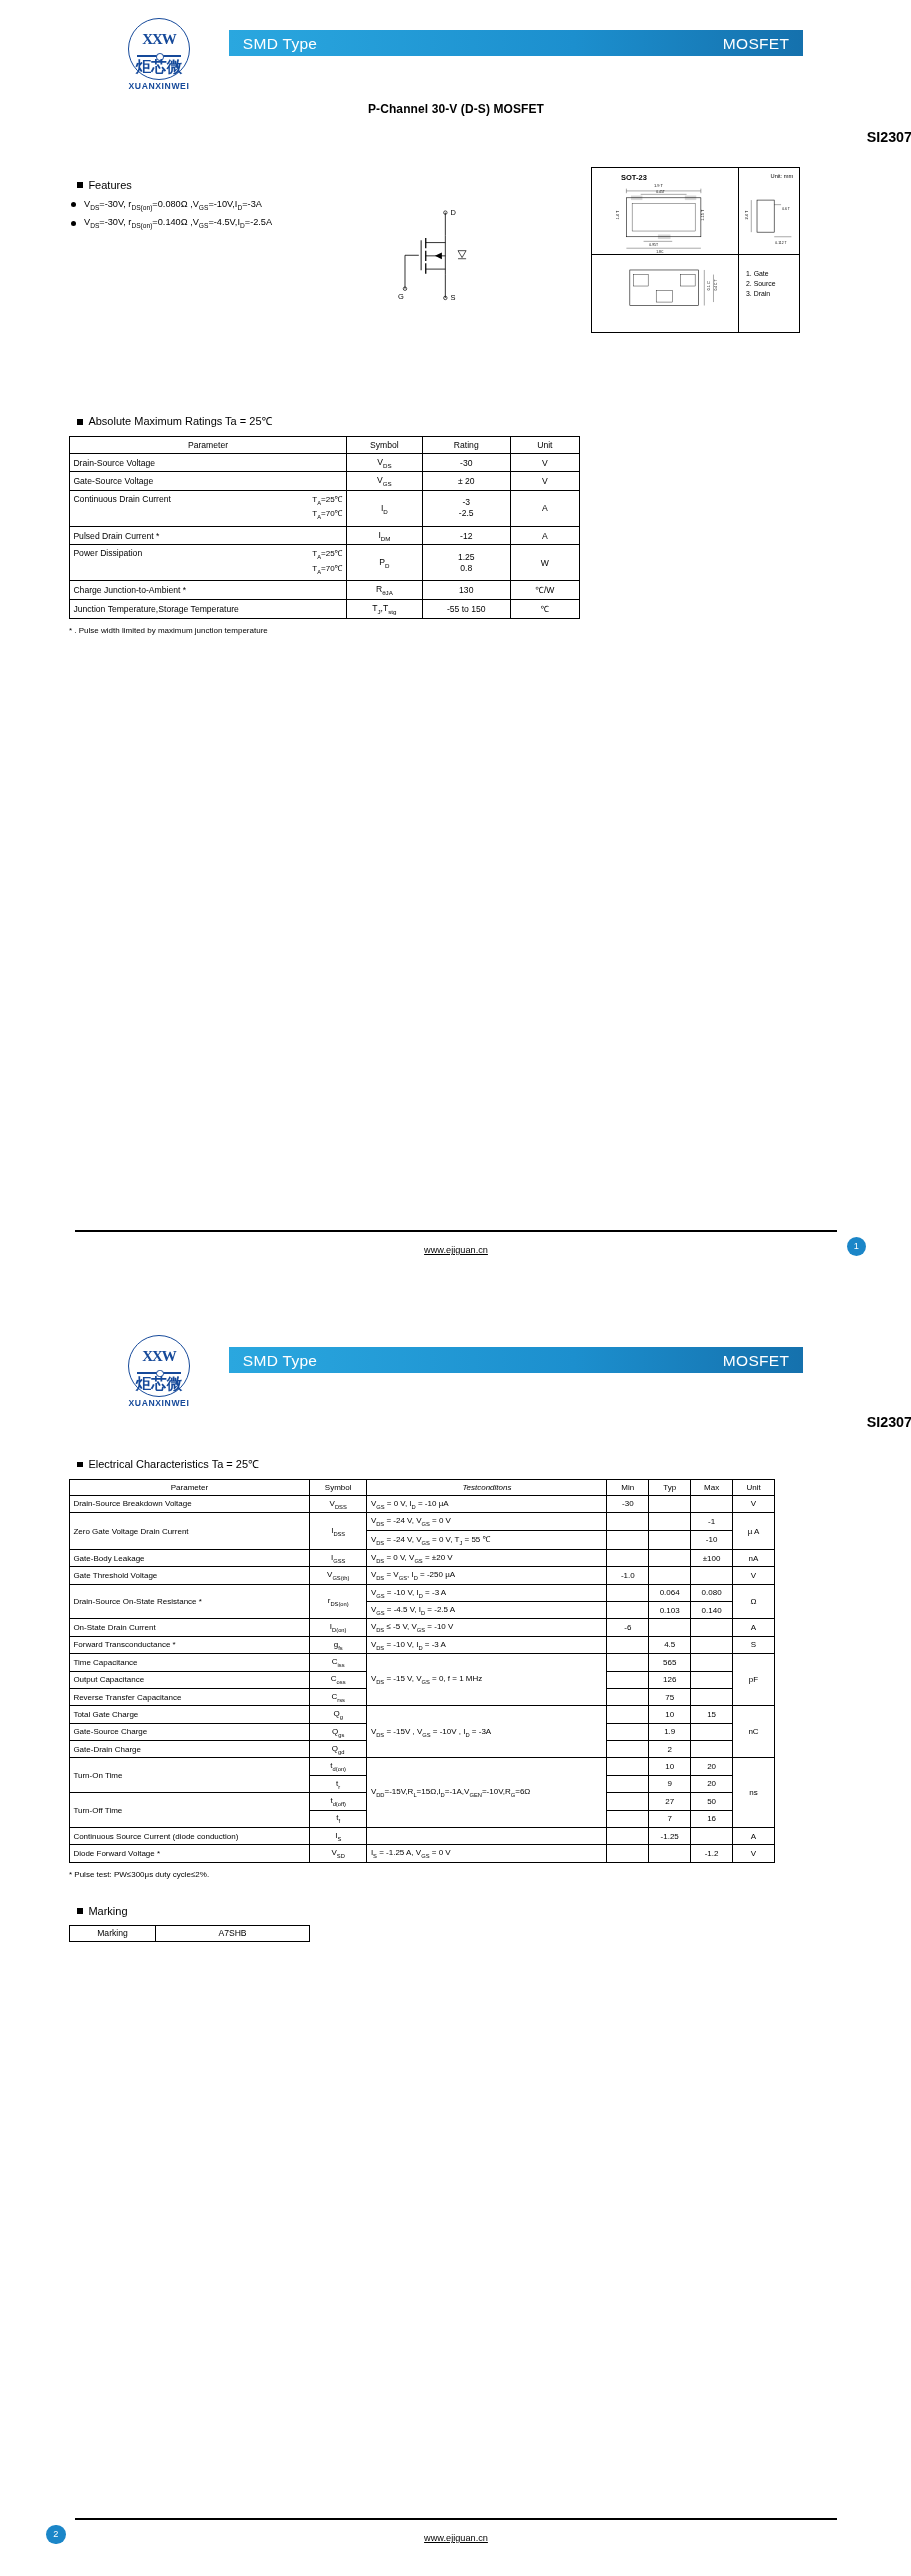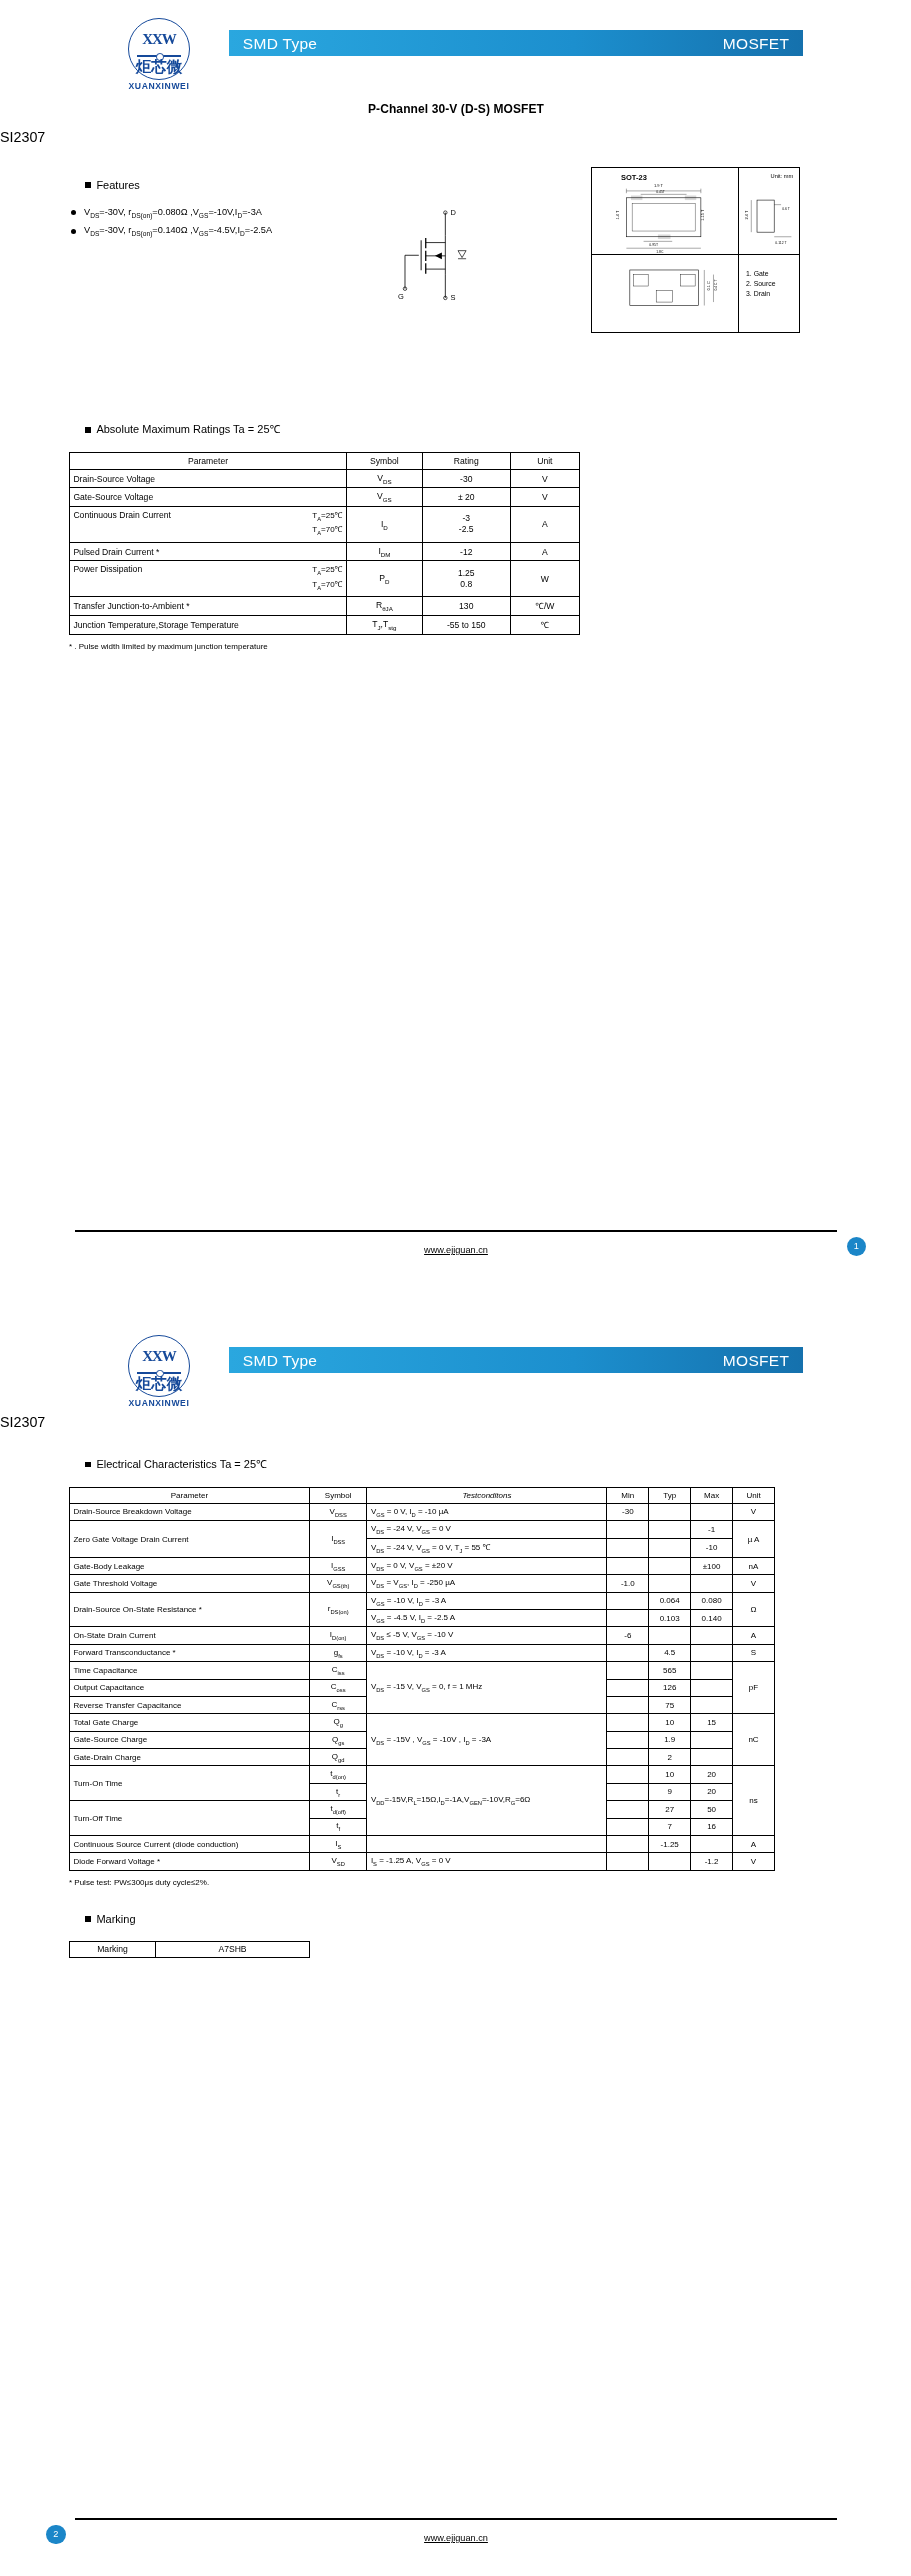--- a/index.html
+++ b/index.html
@@ -100,30 +100,30 @@
   }
 
   .title1 {
     text-align:center;
     font-size:12px;
     font-weight:bold;
     margin-top:16px;
     letter-spacing:0.1px;
   }
   .title2 {
-    text-align:left;
+    text-align:right;
     font-size:14.3px;
-    font-weight:normal;
+    font-weight:bold;
     margin-top:12.6px;
   }
 
   
   .sec {
     font-size:11px;
-    margin:16px;
+    margin:8px;
     padding-left:0;
   }
   .sec .sq {
     display:inline-block;
     width:5.7px; height:5.7px;
     background:#000;
     margin-right:5.7px;
     vertical-align:0.6px;
   }
   .bullets { margin-top:8px; }
@@ -410,21 +410,21 @@
             <div style="display:flex; justify-content:space-between;">
               <span>Power Dissipation</span>
               <span style="text-align:left; line-height:11px; font-size:8px;">T<sub>A</sub>=25℃<br>T<sub>A</sub>=70℃</span>
             </div>
           </td>
           <td class="c">P<sub>D</sub></td>
           <td class="c"><span style="line-height:11px;">1.25<br>0.8</span></td>
           <td class="c">W</td>
         </tr>
         <tr>
-          <td class="l">Transfer Junction-to-Ambient *</td>
+          <td class="l">Charge Junction-to-Ambient *</td>
           <td class="c">R<sub>θJA</sub></td>
           <td class="c">130</td>
           <td class="c">℃/W</td>
         </tr>
         <tr>
           <td class="l">Junction Temperature,Storage Temperature</td>
           <td class="c">T<sub>J</sub>,T<sub>stg</sub></td>
           <td class="c">-55 to 150</td>
           <td class="c">℃</td>
         </tr>

